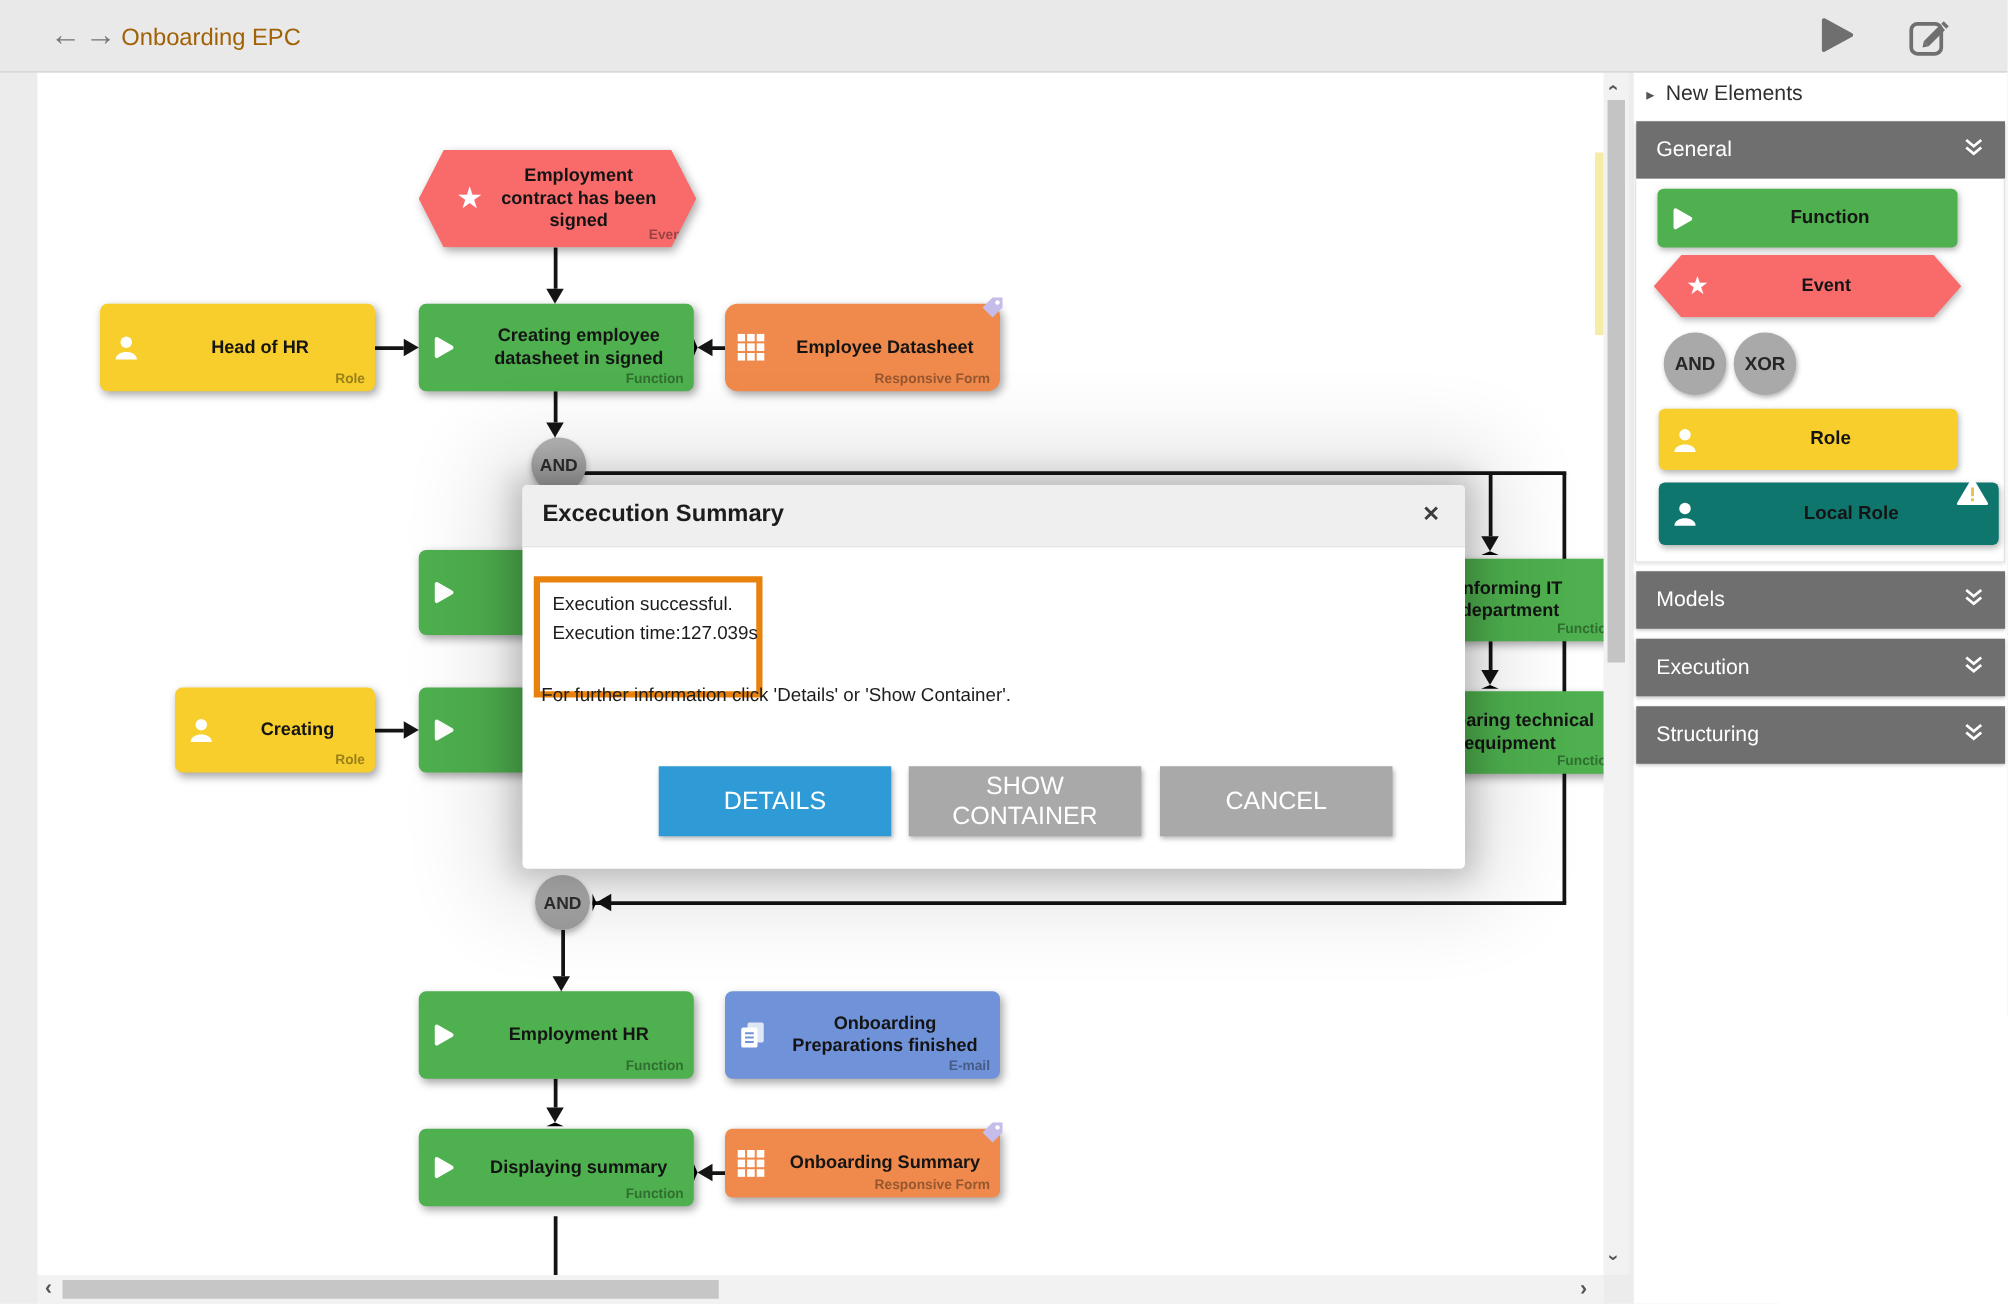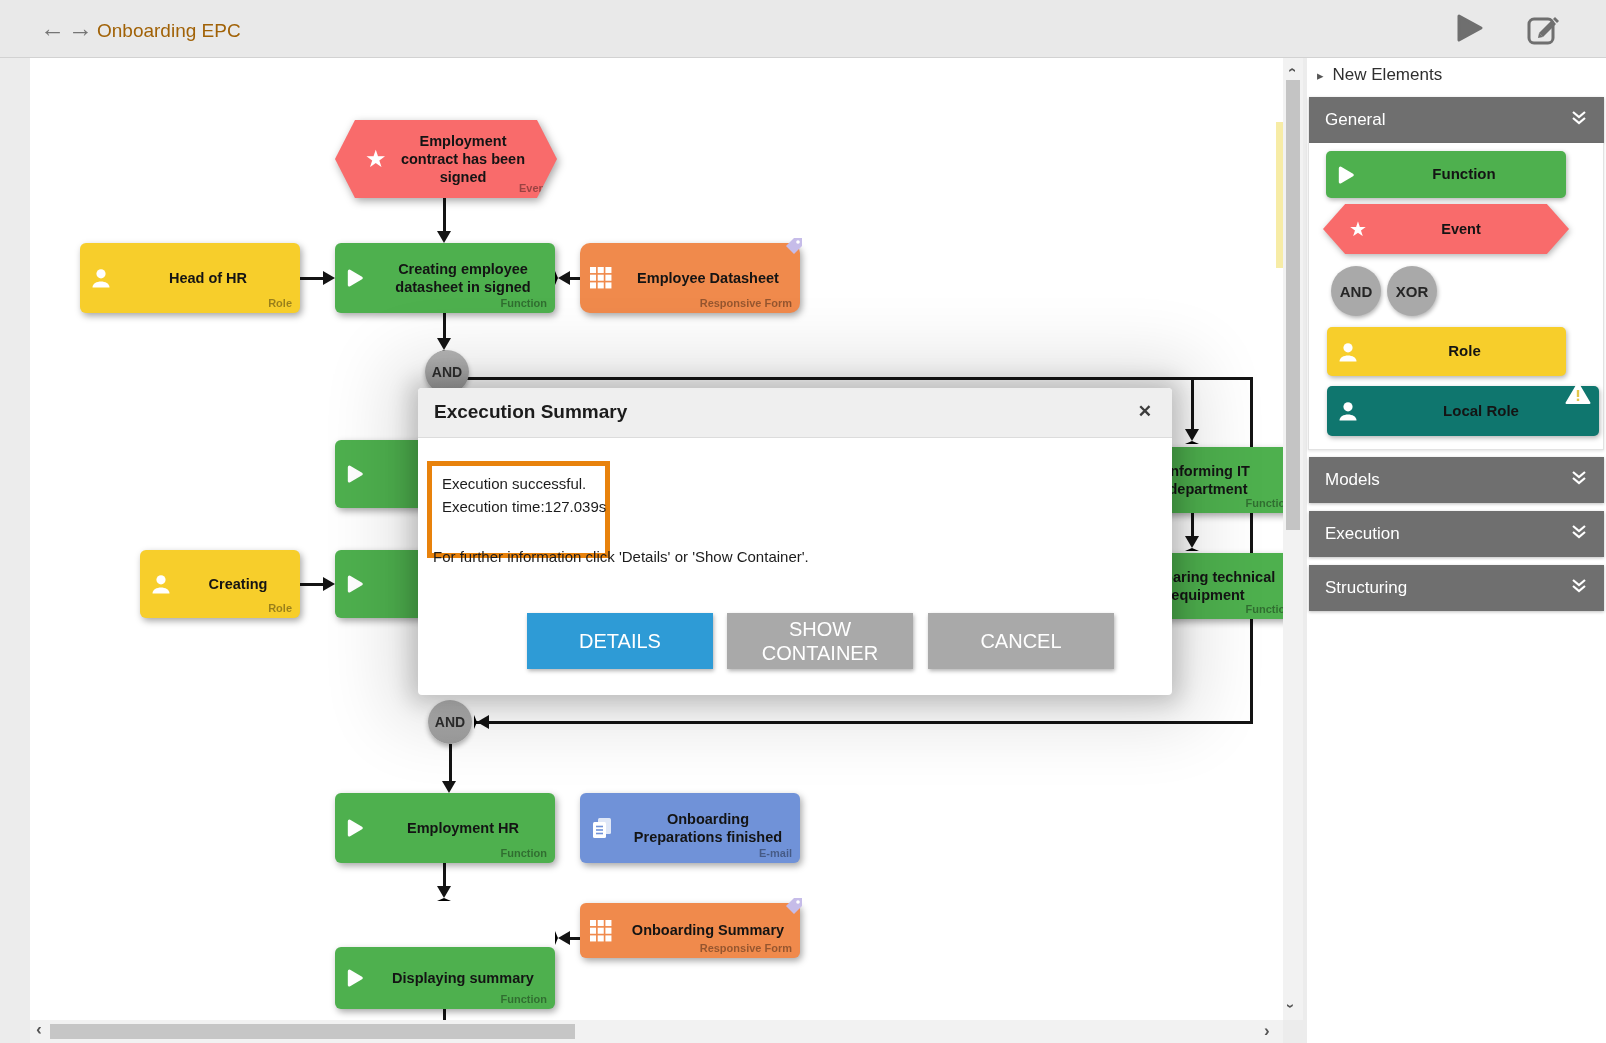--- a/index.html
+++ b/index.html
@@ -237,21 +237,21 @@
           <rect x="3" y="6" width="13" height="16" rx="1.5" fill="#fff"></rect>
           <line x1="6" y1="10.5" x2="13" y2="10.5" stroke="#7092d8" stroke-width="1.6"></line>
           <line x1="6" y1="14" x2="13" y2="14" stroke="#7092d8" stroke-width="1.6"></line>
           <line x1="6" y1="17.5" x2="13" y2="17.5" stroke="#7092d8" stroke-width="1.6"></line>
         </svg>
       </span>
     <span class="lbl">Onboarding Preparations finished</span>
     <span class="typ">E-mail</span>
   </div>
 
-  <div class="node fn" style="left:305px;top:846px;width:220px;height:62px;margin-top:44px;">
+  <div class="node fn" style="left:305px;top:846px;width:220px;height:62px;">
     <span class="nicon">
         <svg width="20" height="20" viewBox="0 0 16 16">
           <path d="M3.5 2.5 L13 8 L3.5 13.5 Z" fill="#fff" stroke="#fff" stroke-width="2.5" stroke-linejoin="round"></path>
         </svg>
       </span>
     <span class="lbl">Displaying summary</span>
     <span class="typ">Function</span>
   </div>
 
   <div class="node orf" style="left:550px;top:846px;width:220px;height:55px;">

